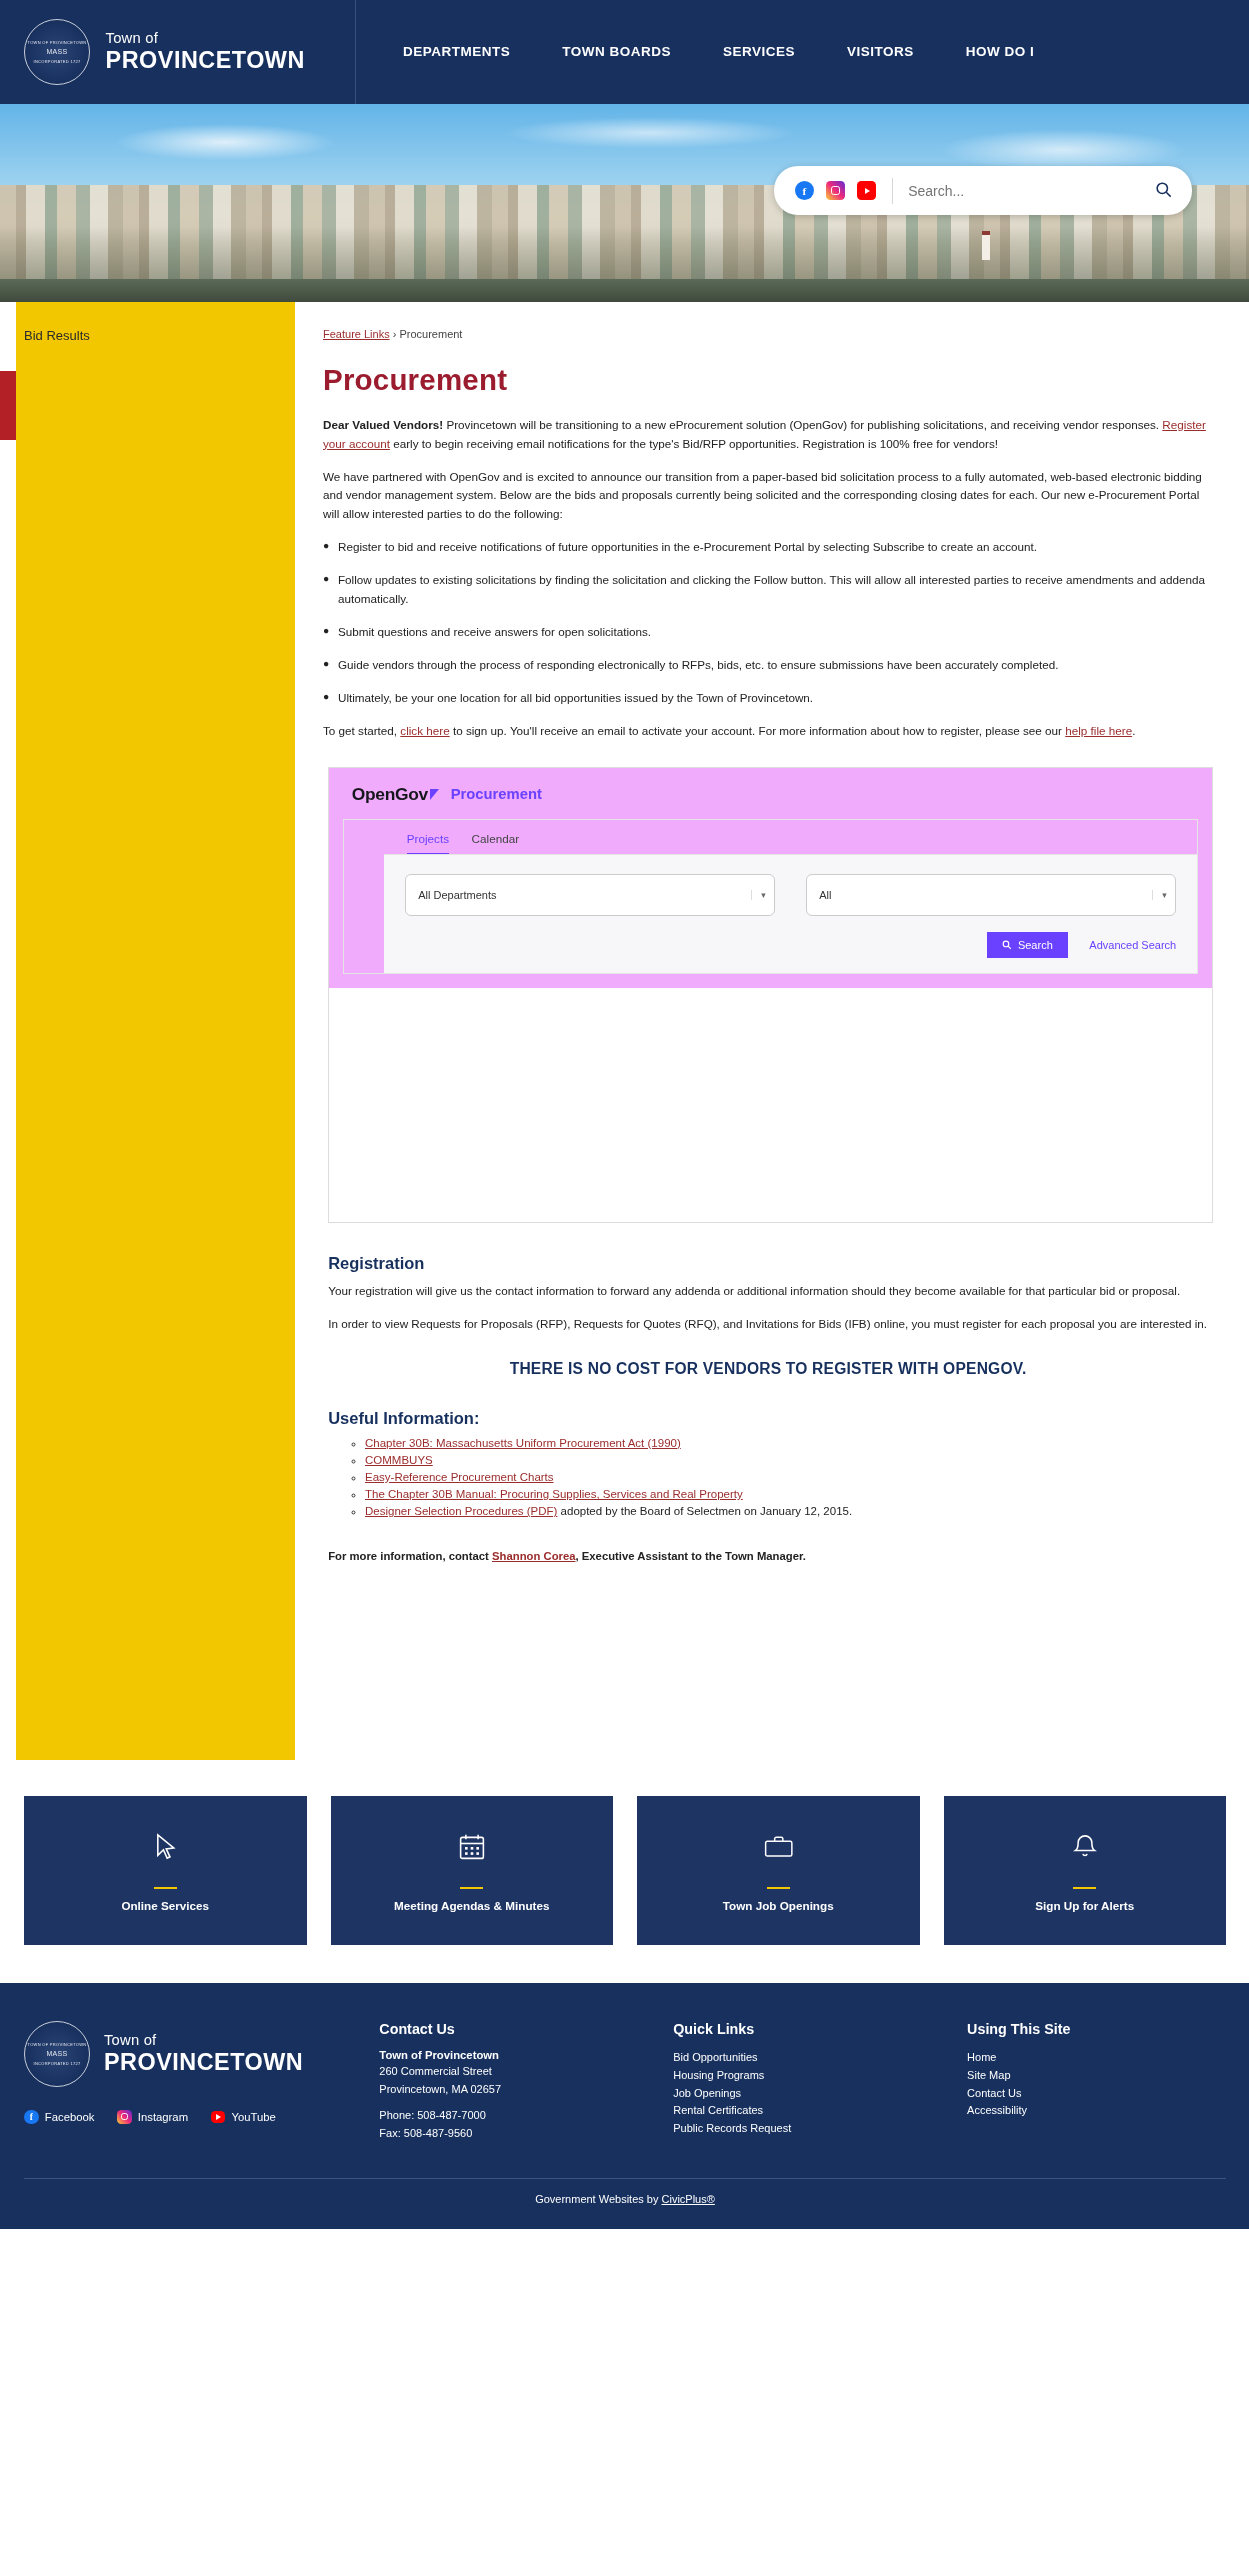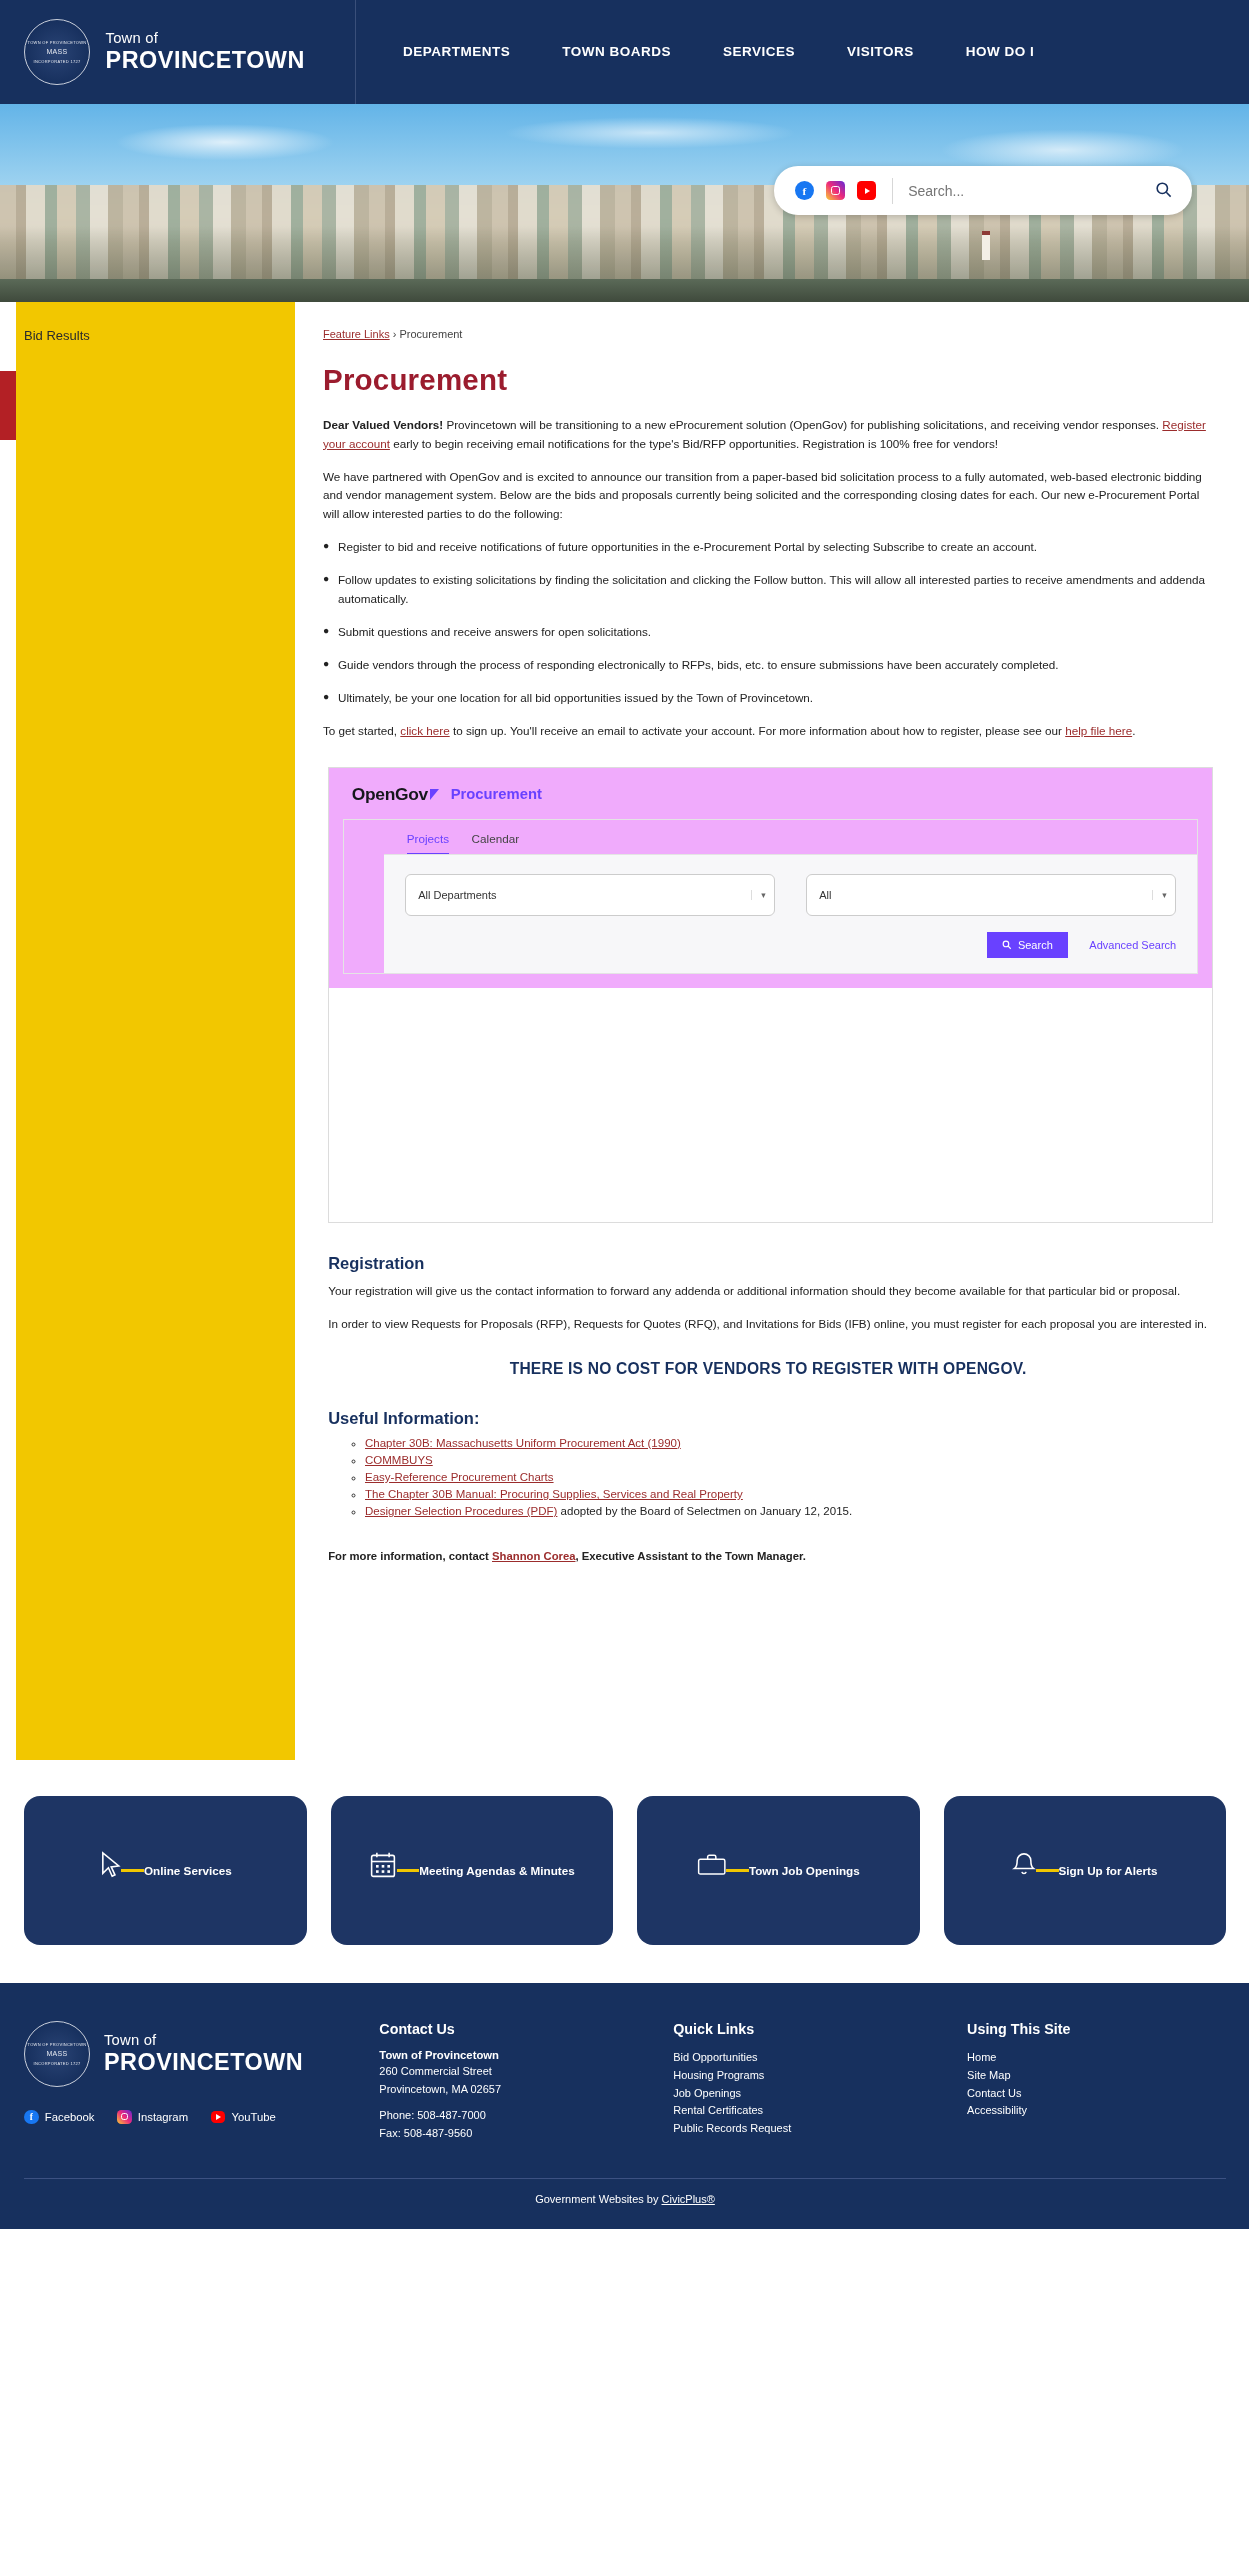--- a/index.html
+++ b/index.html
@@ -184,22 +184,22 @@
   ul.useful li { font-size: 11.5px; margin-bottom: 5.2px; color: #333; list-style: circle; }
   ul.useful li a { color: #9b2c2c; text-decoration: underline; }
   ul.useful li span.plain { color: #222; }
   .contactline { font-size: 11.3px; font-weight: bold; color: #222; margin-top: 33px; margin-left: 5.2px; }
   .contactline a { color: #9b2c2c; text-decoration: underline; }
 
   
   .tiles { display: flex; gap: 24px; padding: 36px 24px 38px; background: #fff; }
   .tile {
     flex: 1; height: 149px; background: #1e3564; color: #fff;
-    display: flex; flex-direction: row; align-items: center; justify-content: center;
-    text-align: center; padding: 0 10.4px; border-radius: 16px;
+    display: flex; flex-direction: column; align-items: center; justify-content: center;
+    text-align: center; padding: 0 10.4px;
   }
   .tile .glyph { height: 38px; display: flex; align-items: center; justify-content: center; margin-bottom: 12px; }
   .tile .rule { width: 22.6px; height: 2.6px; background: #f2c700; margin: 8.7px 0 8.7px; }
   .tile .lbl { font-size: 11.7px; font-weight: bold; line-height: 1.3; }
 
   
   footer { background: #17305e; color: #fff; padding: 38px 24px 15.6px; }
   .foot-row { display: flex; gap: 35px; }
   .foot-brand { width: 365px; }
   .foot-brand .fb-top { display: flex; align-items: center; }

